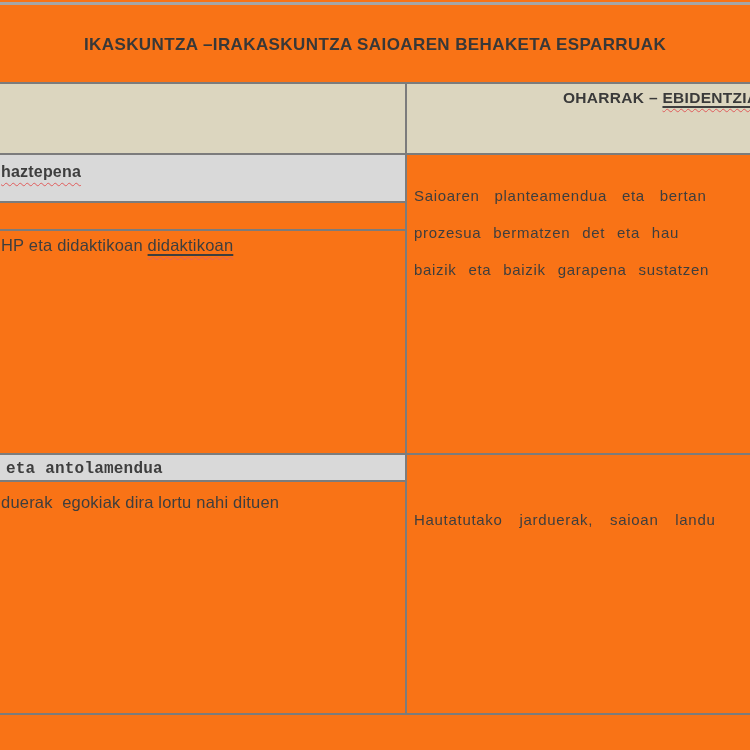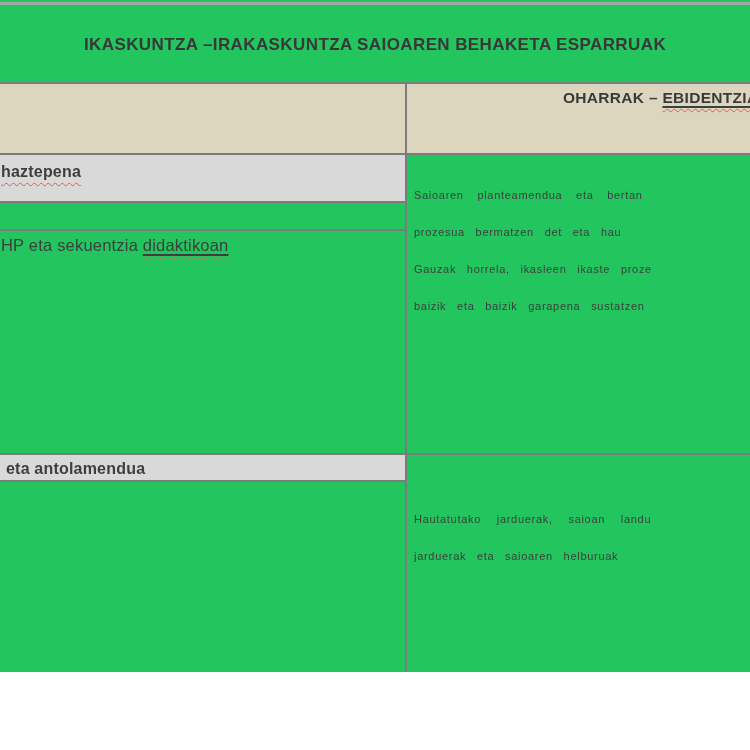--- a/index.html
+++ b/index.html
@@ -3,22 +3,22 @@
 <meta charset="utf-8">
 <style>
   html, body {
     margin: 0;
     padding: 0;
     background: #ffffff;
   }
   .page {
     position: relative;
     width: 750px;
-    height: 672px;
-    background: #22c55e;
+    height: 750px;
+    background: #f97316;
     overflow: hidden;
     font-family: "Liberation Sans", sans-serif;
     color: #3e3e3e;
   }
   .topline {
     position: absolute;
     left: 0; top: 2px;
     width: 750px; height: 3px;
     background: #a6a6a6;
   }
@@ -52,26 +52,26 @@
   .txt {
     position: absolute;
     white-space: pre;
     font-size: 16.5px;
     letter-spacing: 0.2px;
   }
   .bold { font-weight: bold; }
   .hdr-right { left: 563px; top: 89px; font-size: 15.5px; font-weight: bold; letter-spacing: 0.3px; color: #3a3a3a; }
   .t-sec1 { left: 1px;  top: 163px; font-size: 16px; }
   .t-hp   { left: 1px;  top: 236px; }
-  .t-sec2 { left: 6px;  top: 460px; font-size: 16px; }
+  .t-sec2 { left: 6px;  top: 460px; font-size: 16px; font-family: Liberation Mono, monospace; }
   .t-jar  { left: 1px;  top: 493px; }
   .para {
     position: absolute;
     left: 414px;
-    font-size: 11px;
+    font-size: 15px;
     letter-spacing: 0.7px;
     word-spacing: 7px;
     color: #3e3e3e;
   }
   .para-1 { top: 177px; }
   .para-2 { top: 501px; }
   .para .line {
     height: 37px;
     line-height: 37px;
     white-space: pre;
@@ -113,30 +113,29 @@
   <div class="hl hl-l2"></div>
   <div class="hl hl-mid"></div>
   <div class="hl hl-l3"></div>
   <div class="hl hl-bot"></div>
   <div class="vl vl-div"></div>
 
   <div class="txt hdr-right"><span>OHARRAK – </span><span class="u"><span class="w">EBIDENTZIAK</span></span></div>
 
   <div class="txt t-sec1 bold"><span class="w">haztepena</span></div>
 
-  <div class="txt t-hp"><span>HP eta sekuentzia </span><span class="u"><span class="w">didaktikoan</span></span></div>
+  <div class="txt t-hp"><span>HP eta didaktikoan </span><span class="u"><span class="w">didaktikoan</span></span></div>
 
   <div class="txt t-sec2 bold"><span>eta antolamendua</span></div>
 
+  <div class="txt t-jar"><span>duerak  egokiak dira lortu nahi dituen</span></div>
 
   <div class="para para-1">
       <div class="line"><span>Saioaren planteamendua eta bertan</span></div>
       <div class="line"><span>prozesua bermatzen det eta hau</span></div>
-      <div class="line"><span>Gauzak horrela, ikasleen ikaste proze</span></div>
       <div class="line"><span>baizik eta baizik garapena sustatzen</span></div>
     </div>
 
   <div class="para para-2">
       <div class="line"><span>Hautatutako jarduerak, saioan landu</span></div>
-      <div class="line"><span>jarduerak eta saioaren helburuak</span></div>
     </div>
 
 </div>
 
 </body></html>

